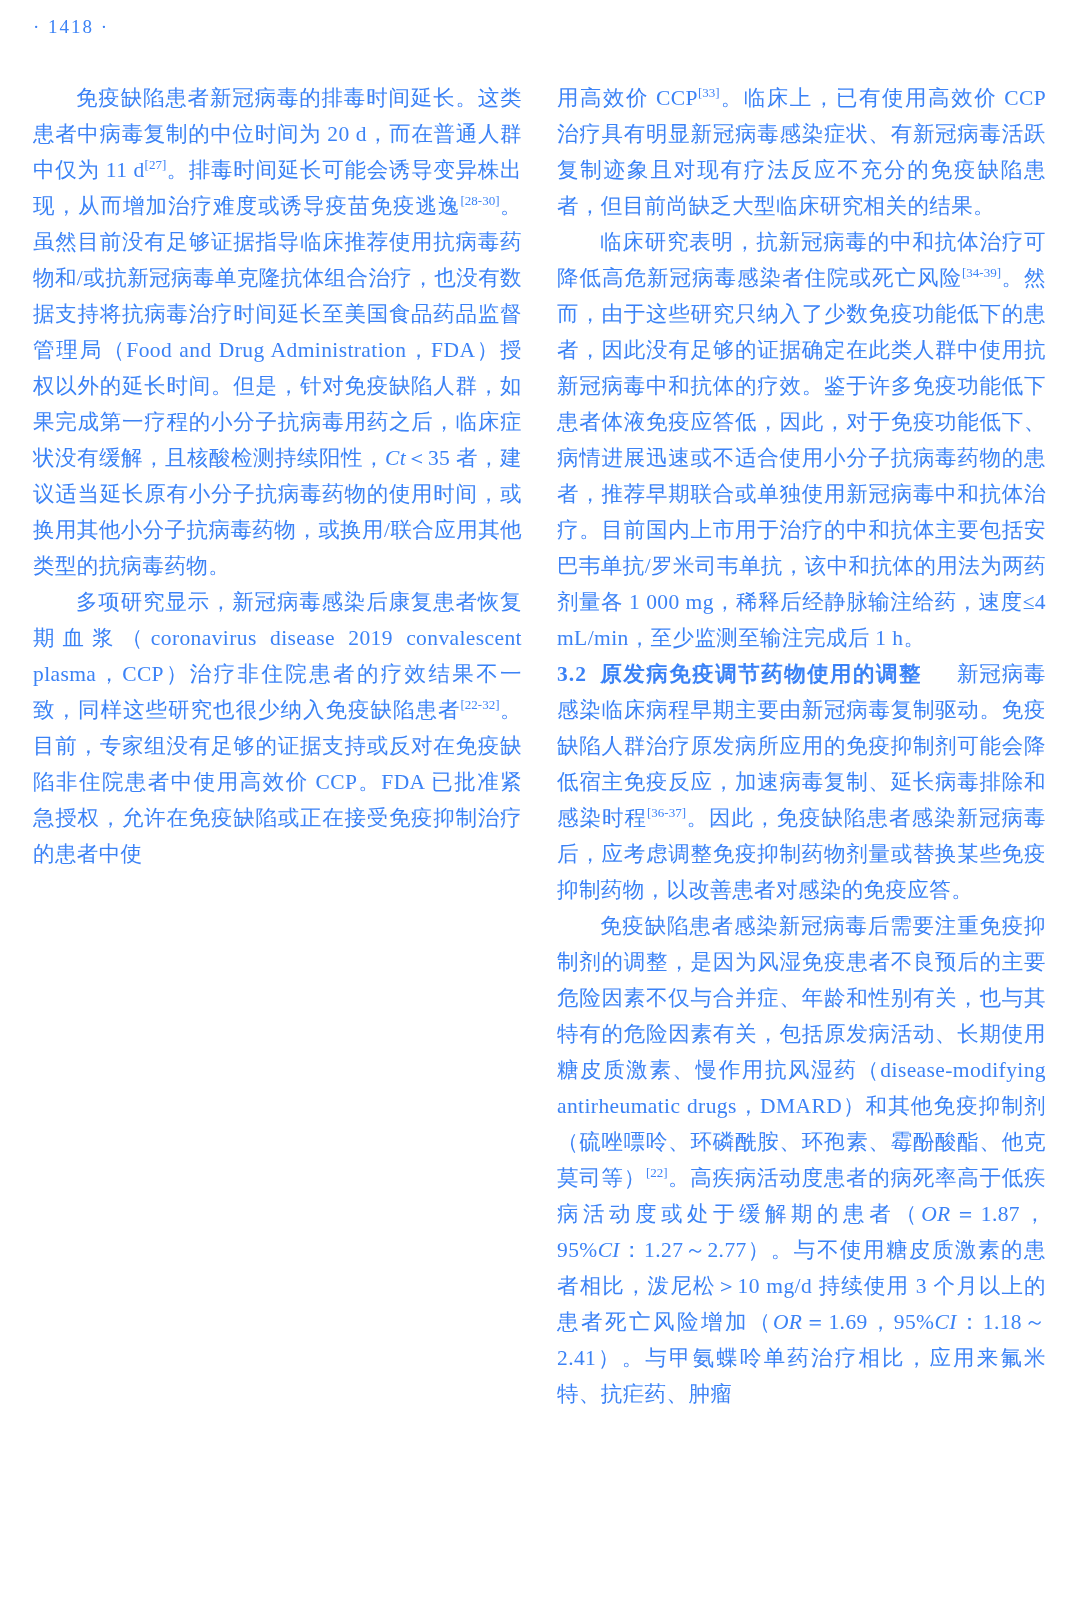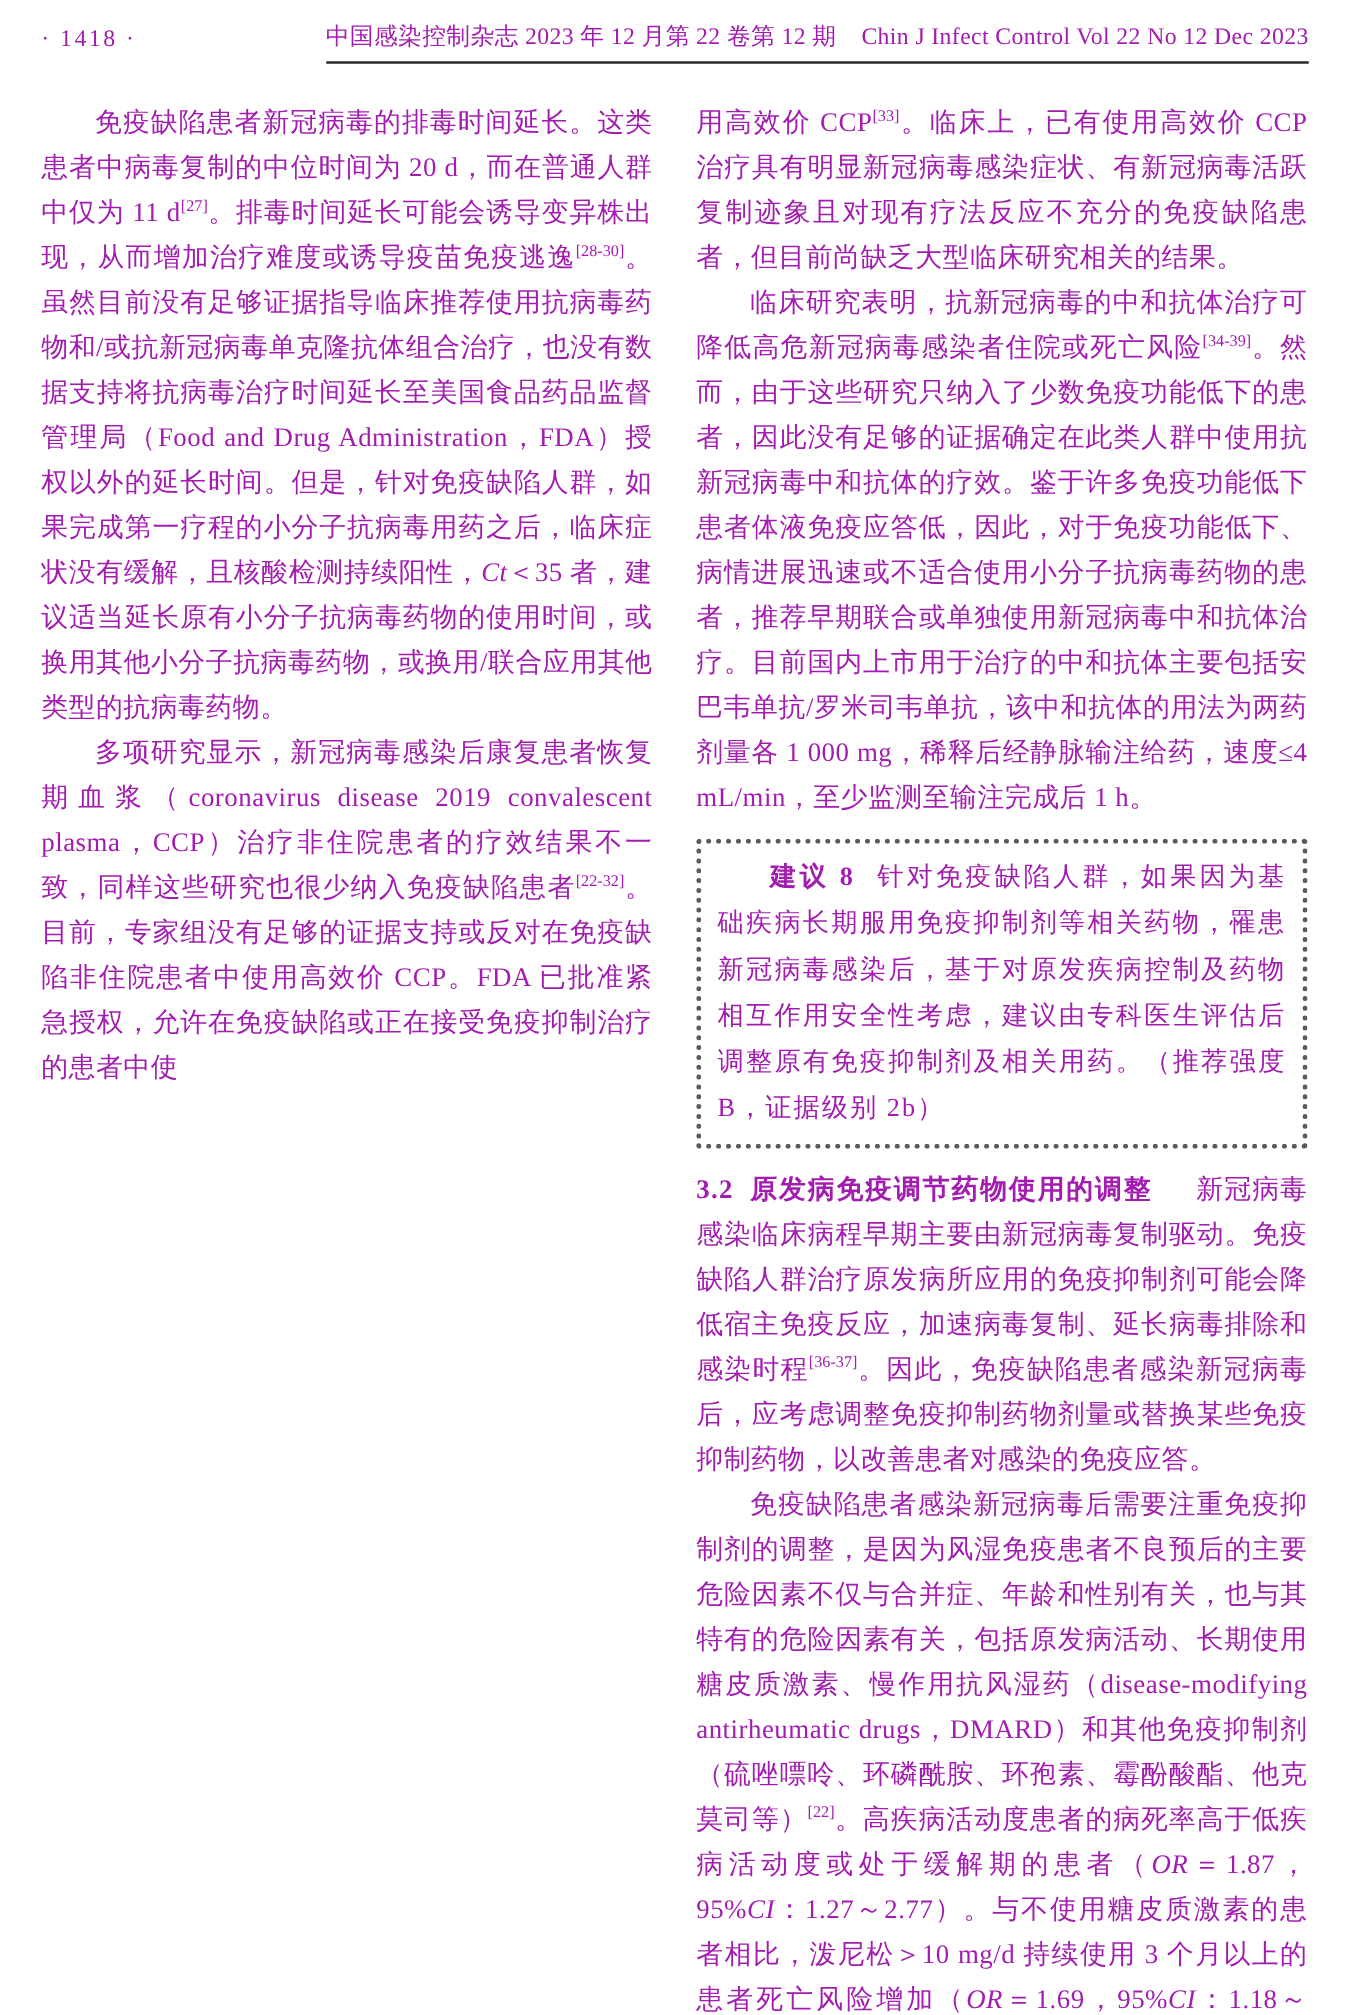--- a/index.html
+++ b/index.html
@@ -1,21 +1,21 @@
 <!DOCTYPE html>
 <html lang="zh"><head>
 <meta charset="utf-8">
 <style>
   html,body{margin:0;padding:0;background:#e8e8e8;}
   .page{
     position:relative;
     width:1080px;height:1612px;
     margin:0 auto;
     background:#ffffff;
-    color:#a21caf;
+    color:#3b82f6;
     font-family:"Liberation Serif","DejaVu Serif",serif;
     overflow:hidden;
   }
   
   .page-header{
     position:absolute;top:16px;left:33px;right:33px;
     display:flex;align-items:flex-end;justify-content:space-between;
     font-size:19px;
   }
   .page-number{white-space:nowrap;padding-bottom:8px;letter-spacing:2px;}
@@ -58,32 +58,26 @@
   .section-num{margin-right:0.6em;}
   .section-gap{display:inline-block;width:1.6em;}
 </style>
 </head>
 <body>
 
 <div class="page">
 
   <div class="page-header">
     <div class="page-number">· 1418 ·</div>
-    <div class="journal-line">
-      <span class="cn">中国感染控制杂志 2023 年 12 月第 22 卷第 12 期</span><span class="en">Chin J Infect Control Vol 22 No 12 Dec 2023</span>
-    </div>
   </div>
 
   <div class="col col-left" id="col-left">
       <p class="para">免疫缺陷患者新冠病毒的排毒时间延长。这类患者中病毒复制的中位时间为 20 d，而在普通人群中仅为 11 d<sup>[27]</sup>。排毒时间延长可能会诱导变异株出现，从而增加治疗难度或诱导疫苗免疫逃逸<sup>[28-30]</sup>。虽然目前没有足够证据指导临床推荐使用抗病毒药物和/或抗新冠病毒单克隆抗体组合治疗，也没有数据支持将抗病毒治疗时间延长至美国食品药品监督管理局（Food and Drug Administration，FDA）授权以外的延长时间。但是，针对免疫缺陷人群，如果完成第一疗程的小分子抗病毒用药之后，临床症状没有缓解，且核酸检测持续阳性，<i>Ct</i>＜35 者，建议适当延长原有小分子抗病毒药物的使用时间，或换用其他小分子抗病毒药物，或换用/联合应用其他类型的抗病毒药物。</p>
       <p class="para">多项研究显示，新冠病毒感染后康复患者恢复期血浆（coronavirus disease 2019 convalescent plasma，CCP）治疗非住院患者的疗效结果不一致，同样这些研究也很少纳入免疫缺陷患者<sup>[22-32]</sup>。目前，专家组没有足够的证据支持或反对在免疫缺陷非住院患者中使用高效价 CCP。FDA 已批准紧急授权，允许在免疫缺陷或正在接受免疫抑制治疗的患者中使</p>
     </div>
   <div class="col col-right" id="col-right">
       <p class="para no-indent">用高效价 CCP<sup>[33]</sup>。临床上，已有使用高效价 CCP 治疗具有明显新冠病毒感染症状、有新冠病毒活跃复制迹象且对现有疗法反应不充分的免疫缺陷患者，但目前尚缺乏大型临床研究相关的结果。</p>
       <p class="para">临床研究表明，抗新冠病毒的中和抗体治疗可降低高危新冠病毒感染者住院或死亡风险<sup>[34-39]</sup>。然而，由于这些研究只纳入了少数免疫功能低下的患者，因此没有足够的证据确定在此类人群中使用抗新冠病毒中和抗体的疗效。鉴于许多免疫功能低下患者体液免疫应答低，因此，对于免疫功能低下、病情进展迅速或不适合使用小分子抗病毒药物的患者，推荐早期联合或单独使用新冠病毒中和抗体治疗。目前国内上市用于治疗的中和抗体主要包括安巴韦单抗/罗米司韦单抗，该中和抗体的用法为两药剂量各 1 000 mg，稀释后经静脉输注给药，速度≤4 mL/min，至少监测至输注完成后 1 h。</p>
-      <div class="rec-box">
-        <p class="rec-text"><b class="rec-label">建议 8</b><span>针对免疫缺陷人群，如果因为基础疾病长期服用免疫抑制剂等相关药物，罹患新冠病毒感染后，基于对原发疾病控制及药物相互作用安全性考虑，建议由专科医生评估后调整原有免疫抑制剂及相关用药。（推荐强度 B，证据级别 2b）</span></p>
-      </div>
       <p class="para no-indent"><b class="section-head"><span class="section-num">3.2</span><span>原发病免疫调节药物使用的调整</span></b><span class="section-gap"></span><span>新冠病毒感染临床病程早期主要由新冠病毒复制驱动。免疫缺陷人群治疗原发病所应用的免疫抑制剂可能会降低宿主免疫反应，加速病毒复制、延长病毒排除和感染时程<sup>[36-37]</sup>。因此，免疫缺陷患者感染新冠病毒后，应考虑调整免疫抑制药物剂量或替换某些免疫抑制药物，以改善患者对感染的免疫应答。</span></p>
       <p class="para">免疫缺陷患者感染新冠病毒后需要注重免疫抑制剂的调整，是因为风湿免疫患者不良预后的主要危险因素不仅与合并症、年龄和性别有关，也与其特有的危险因素有关，包括原发病活动、长期使用糖皮质激素、慢作用抗风湿药（disease-modifying antirheumatic drugs，DMARD）和其他免疫抑制剂（硫唑嘌呤、环磷酰胺、环孢素、霉酚酸酯、他克莫司等）<sup>[22]</sup>。高疾病活动度患者的病死率高于低疾病活动度或处于缓解期的患者（<i>OR</i>＝1.87，95%<i>CI</i>：1.27～2.77）。与不使用糖皮质激素的患者相比，泼尼松＞10 mg/d 持续使用 3 个月以上的患者死亡风险增加（<i>OR</i>＝1.69，95%<i>CI</i>：1.18～2.41）。与甲氨蝶呤单药治疗相比，应用来氟米特、抗疟药、肿瘤</p>
     </div>
 
 </div>
 
 </body></html>

